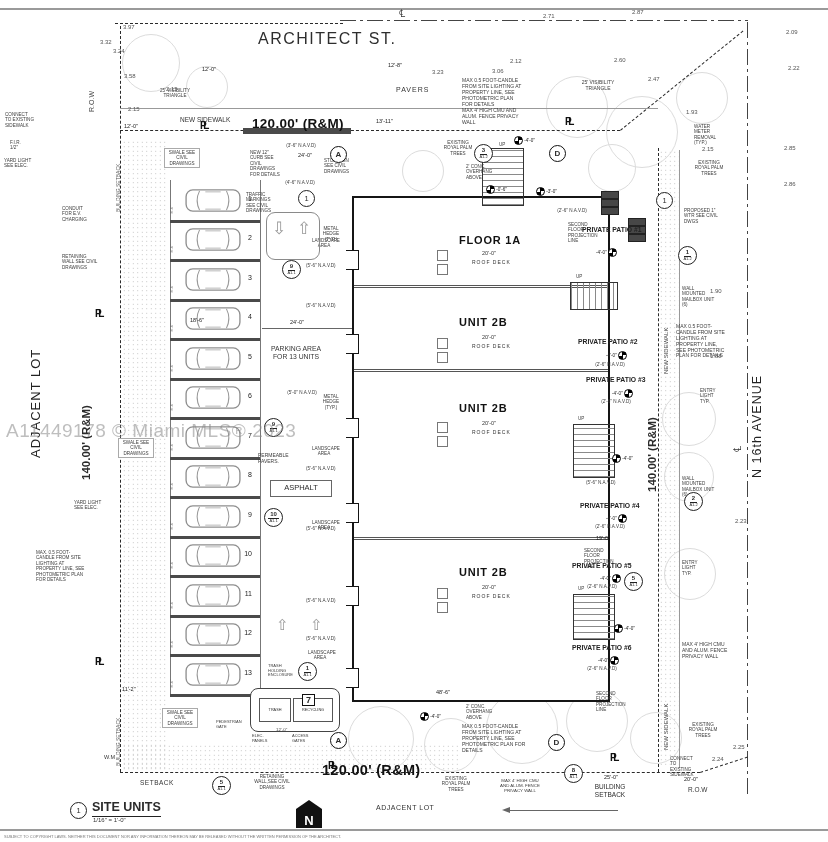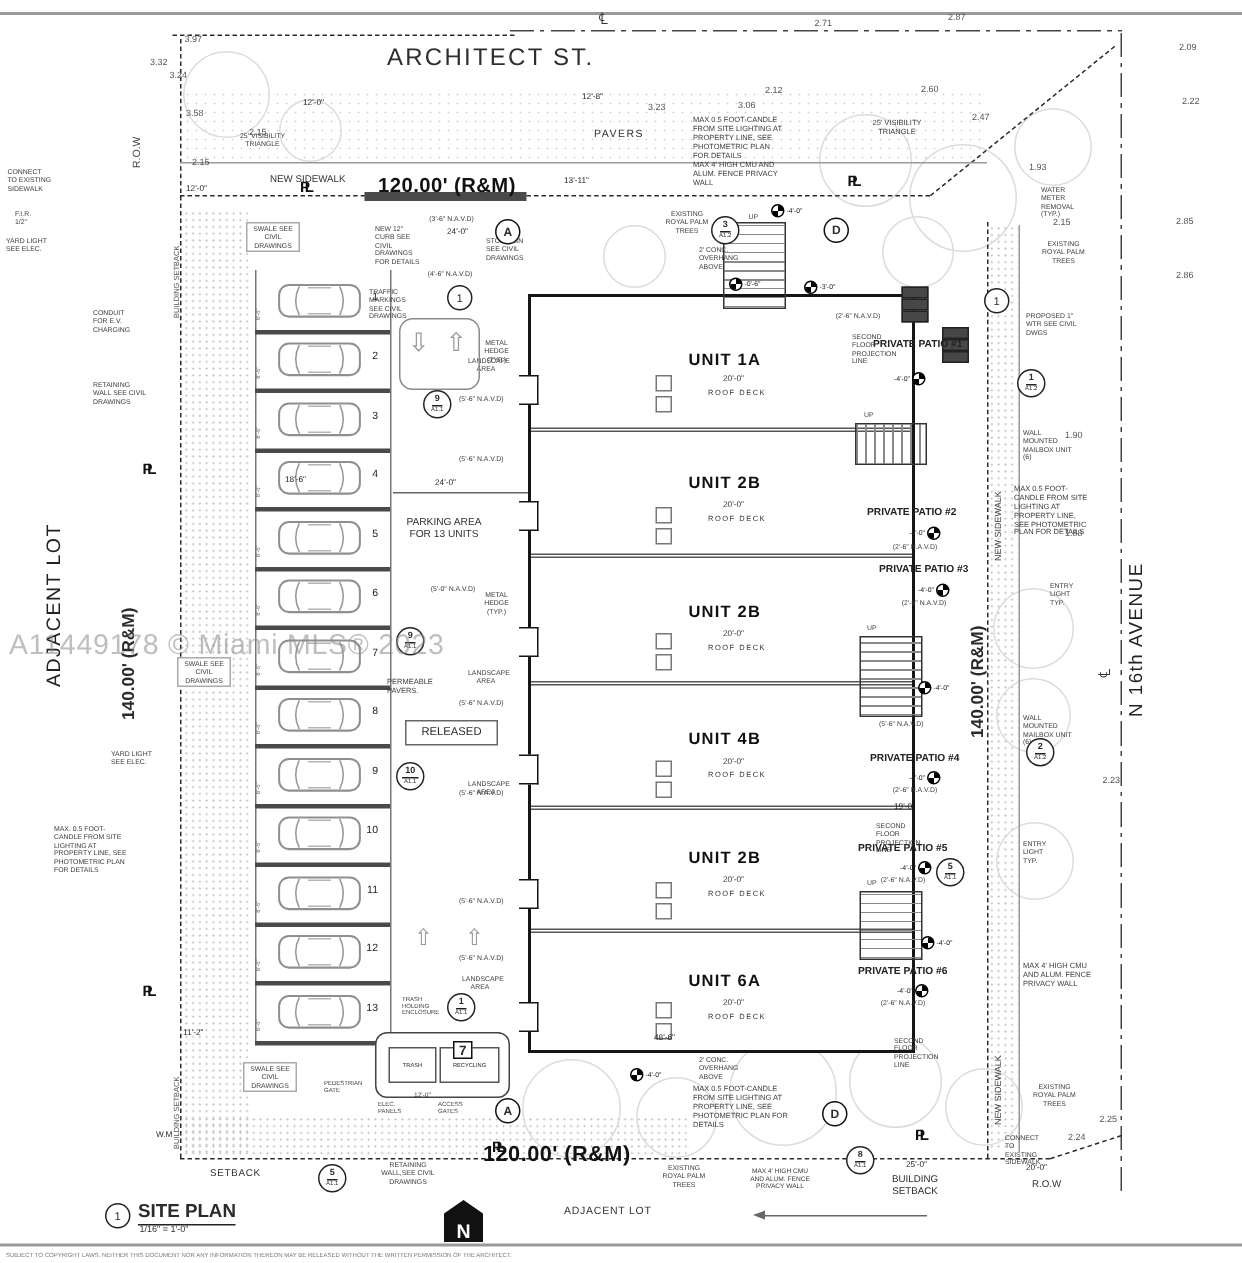--- a/index.html
+++ b/index.html
@@ -327,75 +327,61 @@
 
   <div class="entr"></div>
   <span class="arrow" style="left:272px;top:218px;font-size:17px">⇩</span>
   <span class="arrow" style="left:297px;top:218px;font-size:17px">⇧</span>
   <span class="arrow" style="left:276px;top:616px;font-size:15px">⇧</span>
   <span class="arrow" style="left:310px;top:616px;font-size:15px">⇧</span>
   <div class="t md pre c" style="left:262px;top:345px;width:68px;font-size:6.8px">PARKING AREA
 FOR 13 UNITS</div>
   <div class="t tiny pre" style="left:258px;top:453px;width:40px;text-align:left;font-size:5px">PERMEABLE
 PAVERS.</div>
-  <div class="t" style="left:270px;top:480px;width:60px;height:15px;border:1px solid #666;display:flex;align-items:center;justify-content:center;font-size:7.5px">RELEASED</div>
+  <div class="t" style="left:270px;top:480px;width:60px;height:15px;border:1px solid #666;display:flex;align-items:center;justify-content:center;font-size:7.5px">ASPHALT</div>
   <div class="hl" style="left:262px;top:328px;width:90px;border-color:#666"></div>
   <div class="t dim" style="left:290px;top:319px">24'-0"</div>
   <div class="t tiny c" style="left:278px;top:390px;width:48px">(5'-0" N.A.V.D)</div>
   <div class="t tiny c" style="left:316px;top:394px;width:30px">METAL HEDGE
 (TYP.)</div>
   <div class="t tiny c" style="left:312px;top:446px;width:24px">LANDSCAPE
 AREA</div>
   <div class="t tiny c" style="left:312px;top:520px;width:24px">LANDSCAPE
 AREA</div>
   <div class="t tiny c" style="left:308px;top:650px;width:24px">LANDSCAPE
 AREA</div>
 
   <div class="bld">
     <div class="unit" style="top:0;height:87px">
-      <div class="t uname" style="left:105px;top:36px">UNIT 1A</div>
+      <div class="t uname" style="left:105px;top:36px">FLOOR 1A</div>
       <div class="t udim" style="left:128px;top:52px">20'-0"</div>
       <div class="t udeck" style="left:118px;top:62px">ROOF DECK</div>
       <span class="ac" style="top:52px"></span>
         <span class="ac" style="top:66px"></span>
     </div>
     <div class="unit udiv" style="top:87px;height:84px">
       <div class="t uname" style="left:105px;top:28px">UNIT 2B</div>
       <div class="t udim" style="left:128px;top:46px">20'-0"</div>
       <div class="t udeck" style="left:118px;top:56px">ROOF DECK</div>
       <span class="ac" style="top:50px"></span>
         <span class="ac" style="top:64px"></span>
     </div>
     <div class="unit udiv" style="top:171px;height:85px">
       <div class="t uname" style="left:105px;top:30px">UNIT 2B</div>
       <div class="t udim" style="left:128px;top:48px">20'-0"</div>
       <div class="t udeck" style="left:118px;top:58px">ROOF DECK</div>
       <span class="ac" style="top:50px"></span>
         <span class="ac" style="top:64px"></span>
     </div>
-    <div class="unit udiv" style="top:256px;height:83px">
-      <div class="t uname" style="left:105px;top:30px">UNIT 4B</div>
-      <div class="t udim" style="left:128px;top:48px">20'-0"</div>
-      <div class="t udeck" style="left:118px;top:58px">ROOF DECK</div>
-      <span class="ac" style="top:50px"></span>
-        <span class="ac" style="top:64px"></span>
-    </div>
     <div class="unit udiv" style="top:339px;height:82px">
       <div class="t uname" style="left:105px;top:26px">UNIT 2B</div>
       <div class="t udim" style="left:128px;top:44px">20'-0"</div>
       <div class="t udeck" style="left:118px;top:54px">ROOF DECK</div>
       <span class="ac" style="top:48px"></span>
         <span class="ac" style="top:62px"></span>
-    </div>
-    <div class="unit udiv" style="top:421px;height:81px">
-      <div class="t uname" style="left:105px;top:26px">UNIT 6A</div>
-      <div class="t udim" style="left:128px;top:44px">20'-0"</div>
-      <div class="t udeck" style="left:118px;top:54px">ROOF DECK</div>
-      <span class="ac" style="top:46px"></span>
-        <span class="ac" style="top:60px"></span>
     </div>
   </div>
 
   <div class="notch" style="top:250px"></div>
   <div class="notch" style="top:334px"></div>
   <div class="notch" style="top:418px"></div>
   <div class="notch" style="top:503px"></div>
   <div class="notch" style="top:586px"></div>
   <div class="notch" style="top:668px"></div>
   <div class="t dim" style="left:436px;top:689px">48'-6"</div>
@@ -533,21 +519,21 @@
 CMU AND ALUM.
 FENCE PRIVACY
 WALL</div>
   <div class="t dim" style="left:604px;top:774px">25'-0"</div>
   <div class="t pre c" style="left:588px;top:783px;width:44px;font-size:6.5px">BUILDING
 SETBACK</div>
   <div class="t dim" style="left:684px;top:776px">20'-0"</div>
   <div class="t sm" style="left:688px;top:786px;font-size:6.5px">R.O.W</div>
 
   <div class="bubp" style="left:70px;top:802px">1</div>
-  <div class="t" style="left:92px;top:800px;font-size:12.5px;font-weight:bold;border-bottom:1.5px solid #222;padding-bottom:1px">SITE PLAN</div>
+  <div class="t" style="left:92px;top:800px;font-size:12.5px;font-weight:bold;border-bottom:1.5px solid #222;padding-bottom:1px">SITE UNITS</div>
   <div class="t" style="left:93px;top:817px;font-size:6px;color:#333">1/16" = 1'-0"</div>
   <div class="north" style="left:296px;top:800px">
       <span>N</span>
     </div>
   <div class="hl" style="left:508px;top:810px;width:110px;border-color:#666"></div>
   <div style="position:absolute;left:502px;top:807px;width:0;height:0;border-right:8px solid #666;border-top:3.5px solid transparent;border-bottom:3.5px solid transparent"></div>
   <div class="t md" style="left:376px;top:804px;font-size:7px;letter-spacing:.5px">ADJACENT LOT</div>
 
   <div class="bubp" style="left:298px;top:190px">1</div>
   <div class="bubp" style="left:656px;top:192px">1</div>

